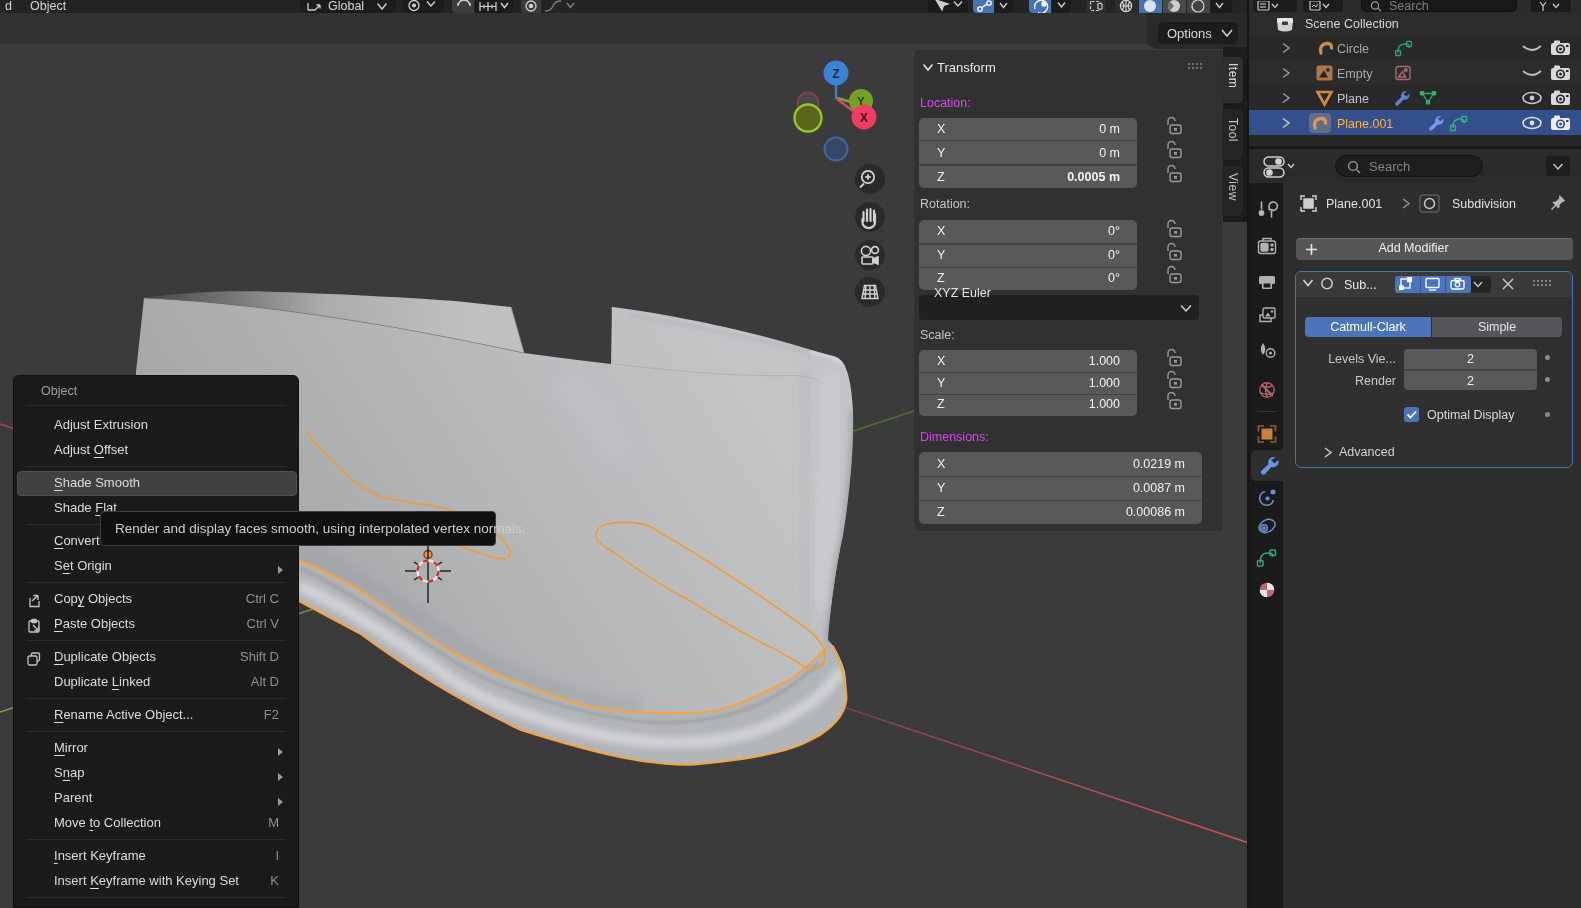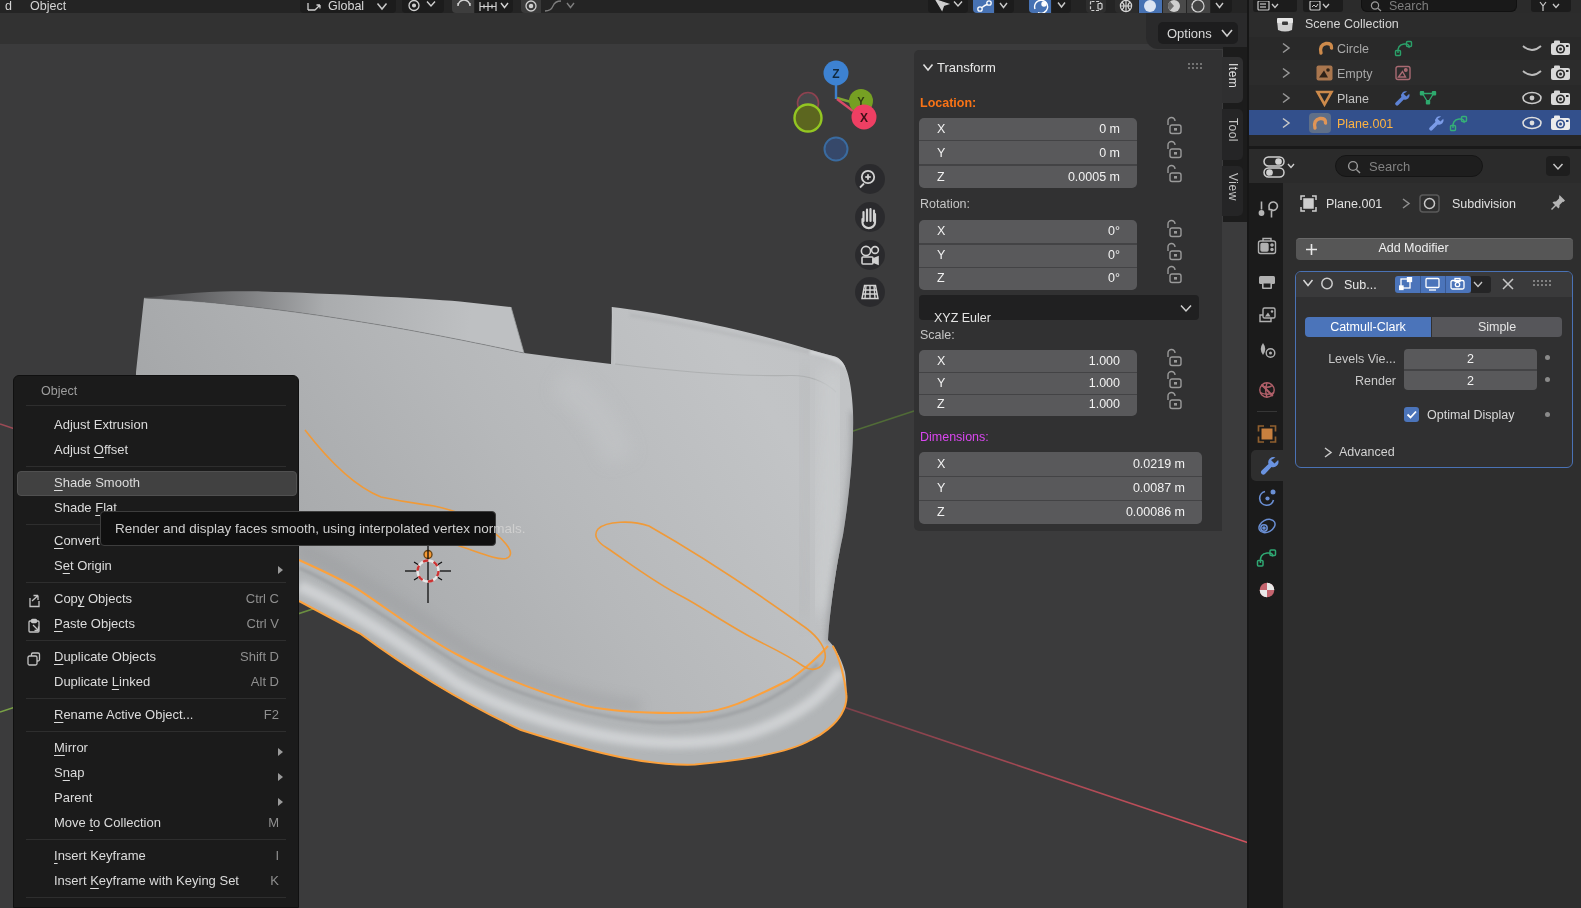--- a/index.html
+++ b/index.html
@@ -265,44 +265,44 @@
         <circle cx="6" cy="3" r="1"></circle>
         <circle cx="10" cy="3" r="1"></circle>
         <circle cx="14" cy="3" r="1"></circle>
         <circle cx="2" cy="7" r="1"></circle>
         <circle cx="6" cy="7" r="1"></circle>
         <circle cx="10" cy="7" r="1"></circle>
         <circle cx="14" cy="7" r="1"></circle>
       </g>
   </svg>
 
-  <div class="abs txt" style="left:6px;top:46px;color:#f97316;font-weight:bold;">Location:</div>
+  <div class="abs txt" style="left:6px;top:46px;color:#d946ef;">Location:</div>
   <div class="abs" style="left:5px;top:68px;width:218px;height:69.5px;background:#59595b;border-radius:5px;"></div>
   <div class="abs" style="left:5px;top:89.8px;width:218px;height:1.5px;background:#434345;"></div>
   <div class="abs" style="left:5px;top:114.4px;width:218px;height:1.5px;background:#434345;"></div>
   <div class="abs txt" style="left:23px;top:72px;color:#f2f2f2;">X</div>
   <div class="abs txt" style="left:23px;top:96px;color:#f2f2f2;">Y</div>
   <div class="abs txt" style="left:23px;top:120px;color:#f2f2f2;">Z</div>
   <div class="abs txt" style="left:100px;top:72px;width:106px;text-align:right;color:#f2f2f2;">0 m</div>
   <div class="abs txt" style="left:100px;top:96px;width:106px;text-align:right;color:#f2f2f2;">0 m</div>
-  <div class="abs txt" style="left:100px;top:120px;width:106px;text-align:right;color:#f2f2f2;">0.0005 m</div>
+  <div class="abs txt" style="left:100px;top:120px;width:106px;text-align:right;color:#f2f2f2;font-weight:bold;">0.0005 m</div>
 
   <div class="abs txt" style="left:6px;top:146.5px;color:#c5c5c5;">Rotation:</div>
   <div class="abs" style="left:5px;top:170px;width:218px;height:70px;background:#59595b;border-radius:5px;"></div>
   <div class="abs" style="left:5px;top:193.3px;width:218px;height:1.5px;background:#434345;"></div>
   <div class="abs" style="left:5px;top:216.6px;width:218px;height:1.5px;background:#434345;"></div>
   <div class="abs txt" style="left:23px;top:174px;color:#f2f2f2;">X</div>
   <div class="abs txt" style="left:23px;top:198px;color:#f2f2f2;">Y</div>
   <div class="abs txt" style="left:23px;top:221px;color:#f2f2f2;">Z</div>
   <div class="abs txt" style="left:100px;top:174px;width:106px;text-align:right;color:#f2f2f2;">0°</div>
   <div class="abs txt" style="left:100px;top:198px;width:106px;text-align:right;color:#f2f2f2;">0°</div>
   <div class="abs txt" style="left:100px;top:221px;width:106px;text-align:right;color:#f2f2f2;">0°</div>
 
   <div class="abs" style="left:5px;top:245px;width:280px;height:25px;background:#202021;border-radius:4px;"></div>
-  <div class="abs txt" style="left:20px;top:261px;color:#e4e4e4;">XYZ Euler</div>
+  <div class="abs txt" style="left:20px;top:236px;color:#e4e4e4;">XYZ Euler</div>
   <svg class="abs" style="left:266px;top:254px" width="12" height="9">
       <path d="M1,1.5 L6,7 L11,1.5" fill="none" stroke="#cfcfcf" stroke-width="1.5"></path>
     </svg>
 
   <div class="abs txt" style="left:6px;top:278px;color:#c5c5c5;">Scale:</div>
   <div class="abs" style="left:5px;top:300px;width:218px;height:65.5px;background:#59595b;border-radius:5px;"></div>
   <div class="abs" style="left:5px;top:321.8px;width:218px;height:1.5px;background:#434345;"></div>
   <div class="abs" style="left:5px;top:343.7px;width:218px;height:1.5px;background:#434345;"></div>
   <div class="abs txt" style="left:23px;top:304px;color:#f2f2f2;">X</div>
   <div class="abs txt" style="left:23px;top:326px;color:#f2f2f2;">Y</div>

